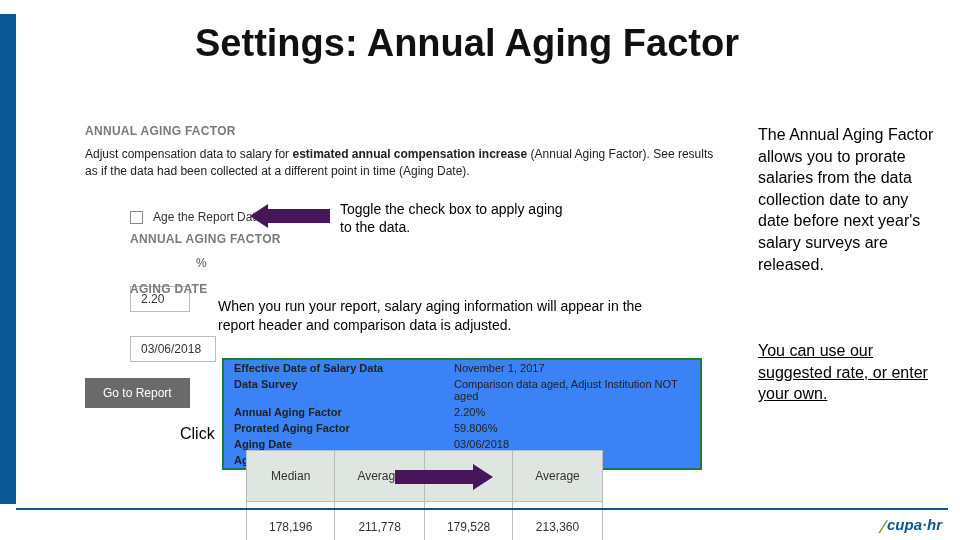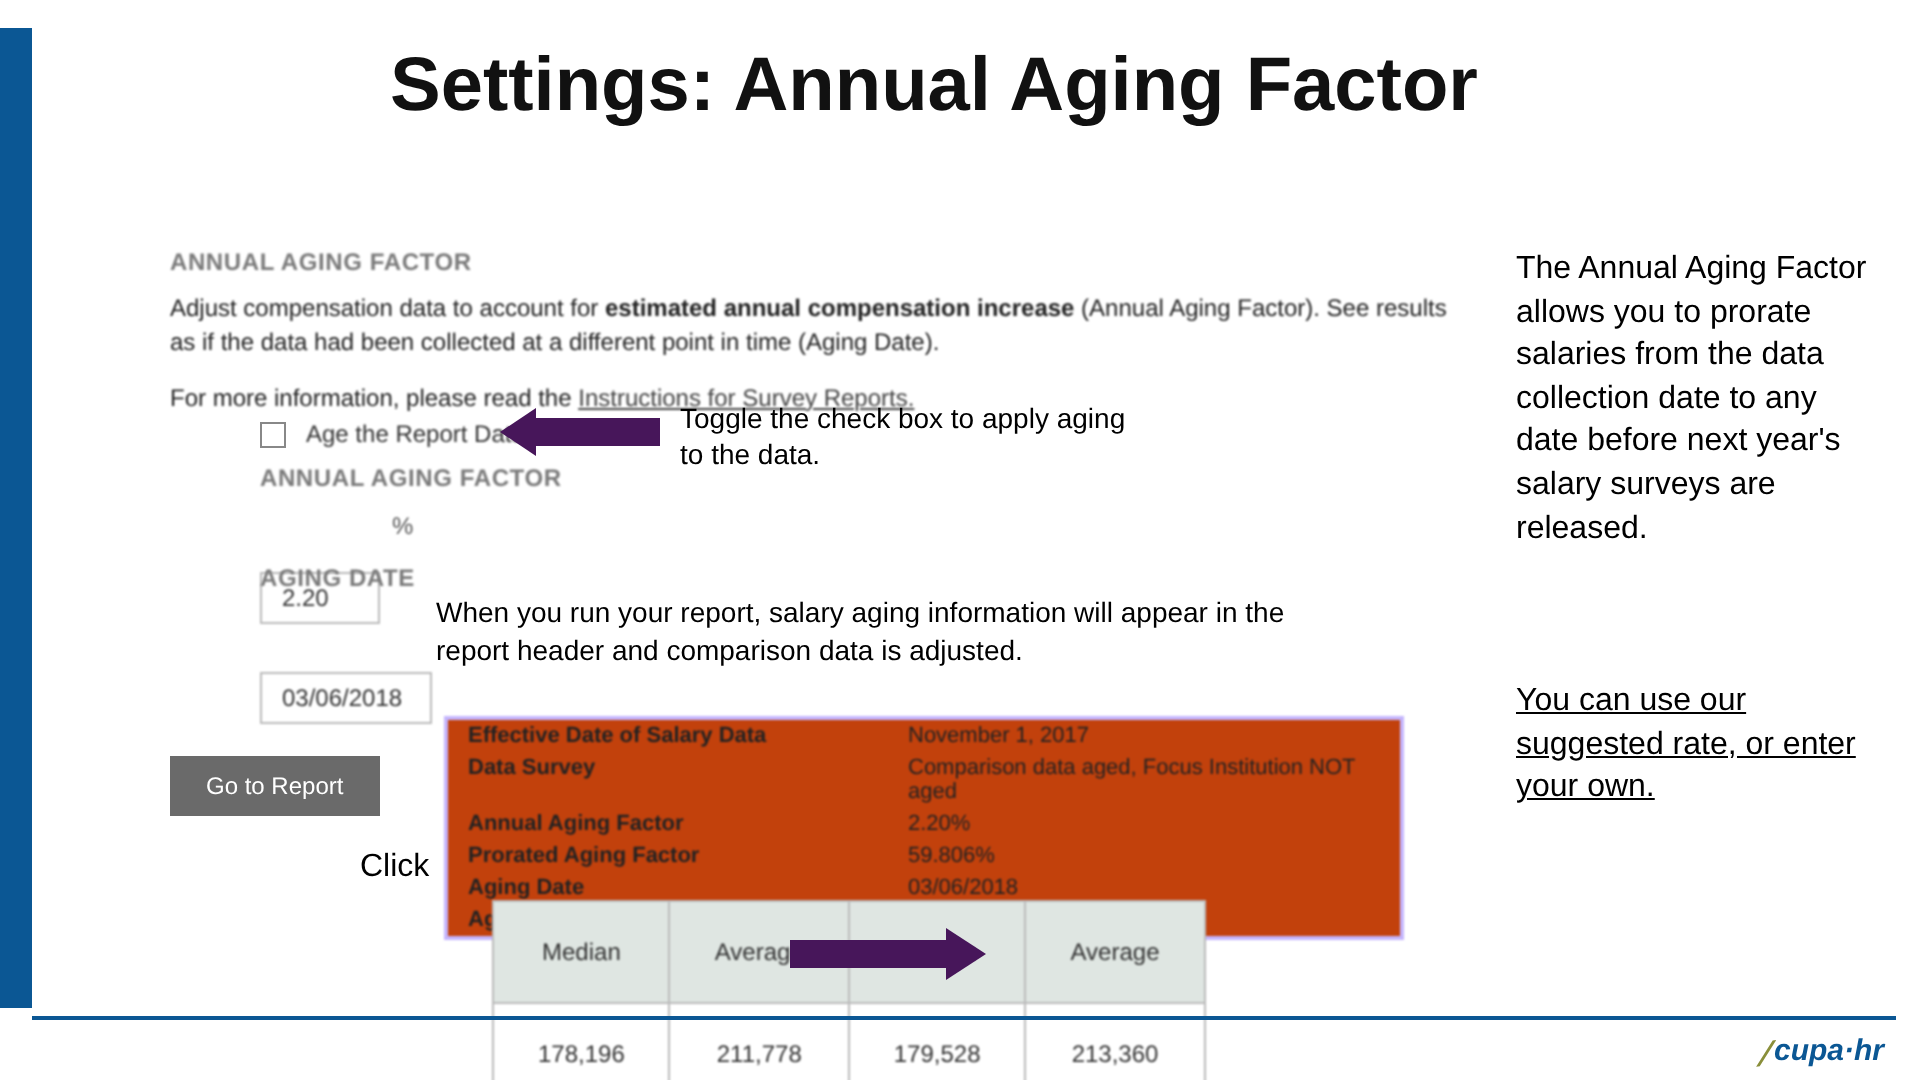--- a/index.html
+++ b/index.html
@@ -18,21 +18,21 @@
   .subsec { position: absolute; left: 130px; font-size: 12px; font-weight: bold; color: #7a7a7a; letter-spacing: 0.3px; filter: blur(0.4px); }
   .input-box { position: absolute; border: 1px solid #bbb; background: #fff; font-size: 12px; color: #333; padding: 5px 10px; filter: blur(0.4px); margin-top: 36px; }
   .pct { position: absolute; font-size: 12px; color: #555; filter: blur(0.4px); }
   .arrow-left { position: absolute; left: 250px; top: 206px; width: 80px; height: 20px; }
   .arrow-left .shaft { position: absolute; left: 16px; top: 3px; width: 64px; height: 14px; background: #47165a; }
   .arrow-left .head { position: absolute; left: 0; top: -2px; width: 0; height: 0; border-top: 12px solid transparent; border-bottom: 12px solid transparent; border-right: 18px solid #47165a; }
   .callout1 { position: absolute; left: 340px; top: 200px; width: 230px; font-size: 14px; color: #000; line-height: 1.3; }
   .callout2 { position: absolute; left: 218px; top: 297px; width: 460px; font-size: 14px; color: #000; line-height: 1.35; }
   .go-btn { position: absolute; left: 85px; top: 378px; background: #6a6a6a; color: #fff; font-size: 12px; padding: 8px 18px; filter: blur(0.3px); }
   .click-label { position: absolute; left: 180px; top: 425px; font-size: 16px; color: #000; }
-  .info-table { position: absolute; left: 222px; top: 358px; width: 480px; border: 2px solid #c4b5fd; background: #c2410c; font-size: 11px; filter: blur(0.4px); }
+  .info-table { position: absolute; left: 222px; top: 358px; width: 480px; border: 2px solid #15803d; background: #3b82f6; font-size: 11px; filter: blur(0.4px); }
   .info-table .row { display: flex; padding: 2px 10px; }
   .info-table .k { width: 220px; color: #222; }
   .info-table .k.b { font-weight: bold; }
   .info-table .v { flex: 1; color: #222; }
   .small-table { position: absolute; left: 246px; top: 450px; border-collapse: collapse; font-size: 12px; filter: blur(0.4px); }
   .small-table th, .small-table td { border: 1px solid #bbb; padding: 18px 22px; text-align: center; color: #333; }
   .small-table th { background: #dfe6e2; font-weight: normal; }
   .small-table td { background: #fff; }
   .arrow-right { position: absolute; left: 395px; top: 464px; width: 98px; height: 26px; z-index: 5; }
   .arrow-right .shaft { position: absolute; left: 0; top: 6px; width: 78px; height: 14px; background: #47165a; }
@@ -47,24 +47,21 @@
 </head>
 <body>
 
 <div class="slide">
   <div class="left-bar"></div>
   <div class="title">Settings: Annual Aging Factor</div>
 
   <div class="left-panel">
     <div class="section-label">ANNUAL AGING FACTOR</div>
     <div class="desc">
-      <span>Adjust compensation data to account for </span><b>estimated annual compensation increase</b><span> (Annual Aging Factor). See results as if the data had been collected at a different point in time (Aging Date).</span>
-    </div>
-    <div class="desc2">
-      <span>For more information, please read the </span><span class="link-ish">Instructions for Survey Reports.</span>
+      <span>Adjust compensation data to salary for </span><b>estimated annual compensation increase</b><span> (Annual Aging Factor). See results as if the data had been collected at a different point in time (Aging Date).</span>
     </div>
   </div>
 
   <div class="checkbox-row">
     <div class="checkbox"></div>
     <div class="cb-label">Age the Report Data</div>
   </div>
 
   <div class="subsec" style="top:232px;">ANNUAL AGING FACTOR</div>
   <div class="input-box" style="left:130px; top:250px; width:60px;">2.20</div>
@@ -84,21 +81,21 @@
   <div class="click-label">Click</div>
 
   <div class="info-table">
     <div id="info-rows">
         <div class="row">
           <div class="k b">Effective Date of Salary Data</div>
           <div class="v">November 1, 2017</div>
         </div>
         <div class="row">
           <div class="k b">Data Survey</div>
-          <div class="v">Comparison data aged, Focus Institution NOT aged</div>
+          <div class="v">Comparison data aged, Adjust Institution NOT aged</div>
         </div>
         <div class="row">
           <div class="k b">Annual Aging Factor</div>
           <div class="v">2.20%</div>
         </div>
         <div class="row">
           <div class="k b">Prorated Aging Factor</div>
           <div class="v">59.806%</div>
         </div>
         <div class="row">

